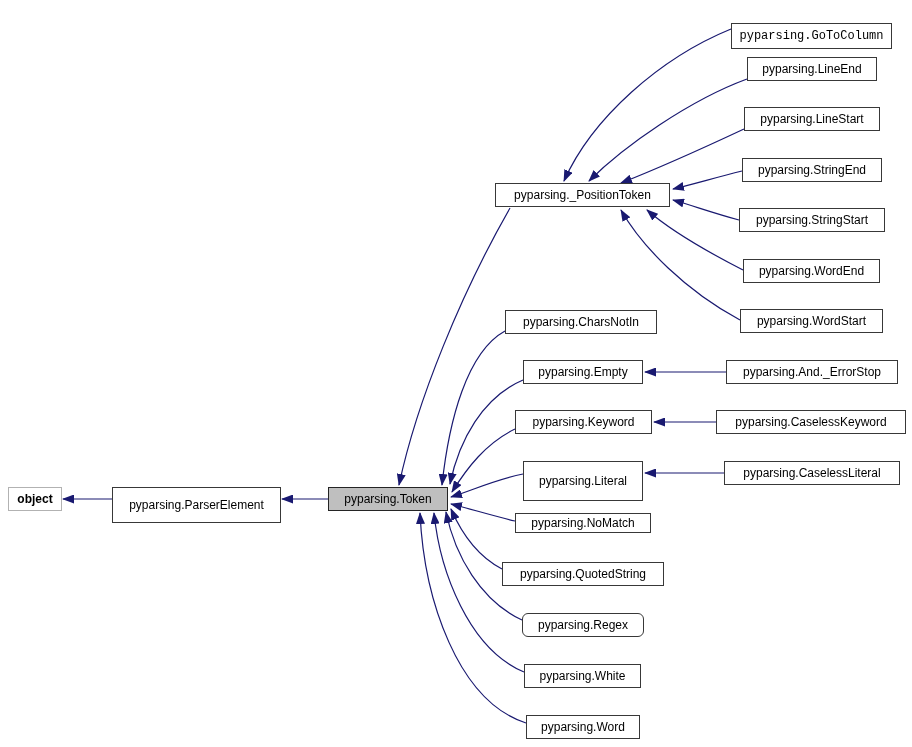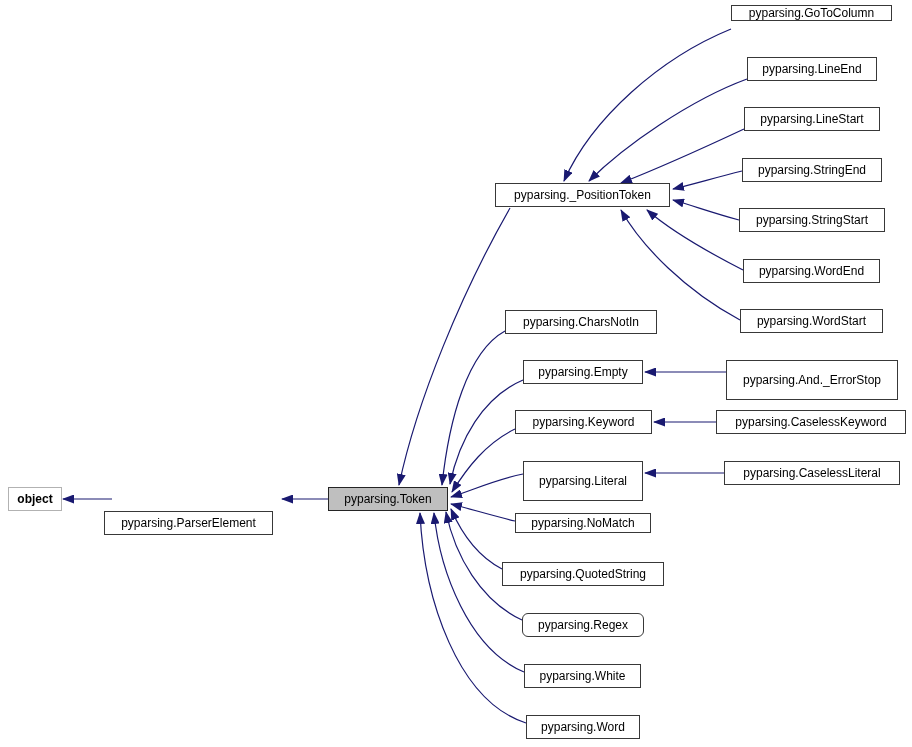--- a/index.html
+++ b/index.html
@@ -76,30 +76,30 @@
       <path d="M515,521 C490,515 471,509 451,504" fill="none" stroke="#191970" stroke-width="1.2" marker-end="url(#arrowhead)"></path>
       <path d="M502,569 C477,556 461,532 451,509" fill="none" stroke="#191970" stroke-width="1.2" marker-end="url(#arrowhead)"></path>
       <path d="M522,620 C481,601 455,556 446,512" fill="none" stroke="#191970" stroke-width="1.2" marker-end="url(#arrowhead)"></path>
       <path d="M524,672 C469,649 440,572 434,513" fill="none" stroke="#191970" stroke-width="1.2" marker-end="url(#arrowhead)"></path>
       <path d="M526,723 C458,701 424,600 420,513" fill="none" stroke="#191970" stroke-width="1.2" marker-end="url(#arrowhead)"></path>
     </svg>
   <div id="nodes-layer">
       <div class="node external" style="left: 8px; top: 487px; width: 54px; height: 24px; font-weight: bold;">
         <span>object</span>
       </div>
-      <div class="node" style="left: 104px; top: 487px; width: 169px; height: 24px; margin-top: 24px;">
+      <div class="node" style="left: 112px; top: 487px; width: 169px; height: 36px;">
         <span>pyparsing.ParserElement</span>
       </div>
       <div class="node highlight" style="left: 328px; top: 487px; width: 120px; height: 24px;">
         <span>pyparsing.Token</span>
       </div>
       <div class="node" style="left: 495px; top: 183px; width: 175px; height: 24px;">
         <span>pyparsing._PositionToken</span>
       </div>
-      <div class="node" style="left: 731px; top: 5px; width: 161px; height: 16px;">
+      <div class="node" style="left: 731px; top: 23px; width: 161px; height: 26px; font-family: Liberation Mono, monospace;">
         <span>pyparsing.GoToColumn</span>
       </div>
       <div class="node" style="left: 747px; top: 57px; width: 130px; height: 24px;">
         <span>pyparsing.LineEnd</span>
       </div>
       <div class="node" style="left: 744px; top: 107px; width: 136px; height: 24px;">
         <span>pyparsing.LineStart</span>
       </div>
       <div class="node" style="left: 742px; top: 158px; width: 140px; height: 24px;">
         <span>pyparsing.StringEnd</span>
@@ -133,21 +133,21 @@
       </div>
       <div class="node" style="left: 522px; top: 613px; width: 122px; height: 24px; border-radius: 6px;">
         <span>pyparsing.Regex</span>
       </div>
       <div class="node" style="left: 524px; top: 664px; width: 117px; height: 24px; text-align: center;">
         <span>pyparsing.White</span>
       </div>
       <div class="node" style="left: 526px; top: 715px; width: 114px; height: 24px;">
         <span>pyparsing.Word</span>
       </div>
-      <div class="node" style="left: 726px; top: 360px; width: 172px; height: 40px;">
+      <div class="node" style="left: 726px; top: 360px; width: 172px; height: 24px;">
         <span>pyparsing.And._ErrorStop</span>
       </div>
       <div class="node" style="left: 716px; top: 410px; width: 190px; height: 24px;">
         <span>pyparsing.CaselessKeyword</span>
       </div>
       <div class="node" style="left: 724px; top: 461px; width: 176px; height: 24px;">
         <span>pyparsing.CaselessLiteral</span>
       </div>
     </div>
 </div>

